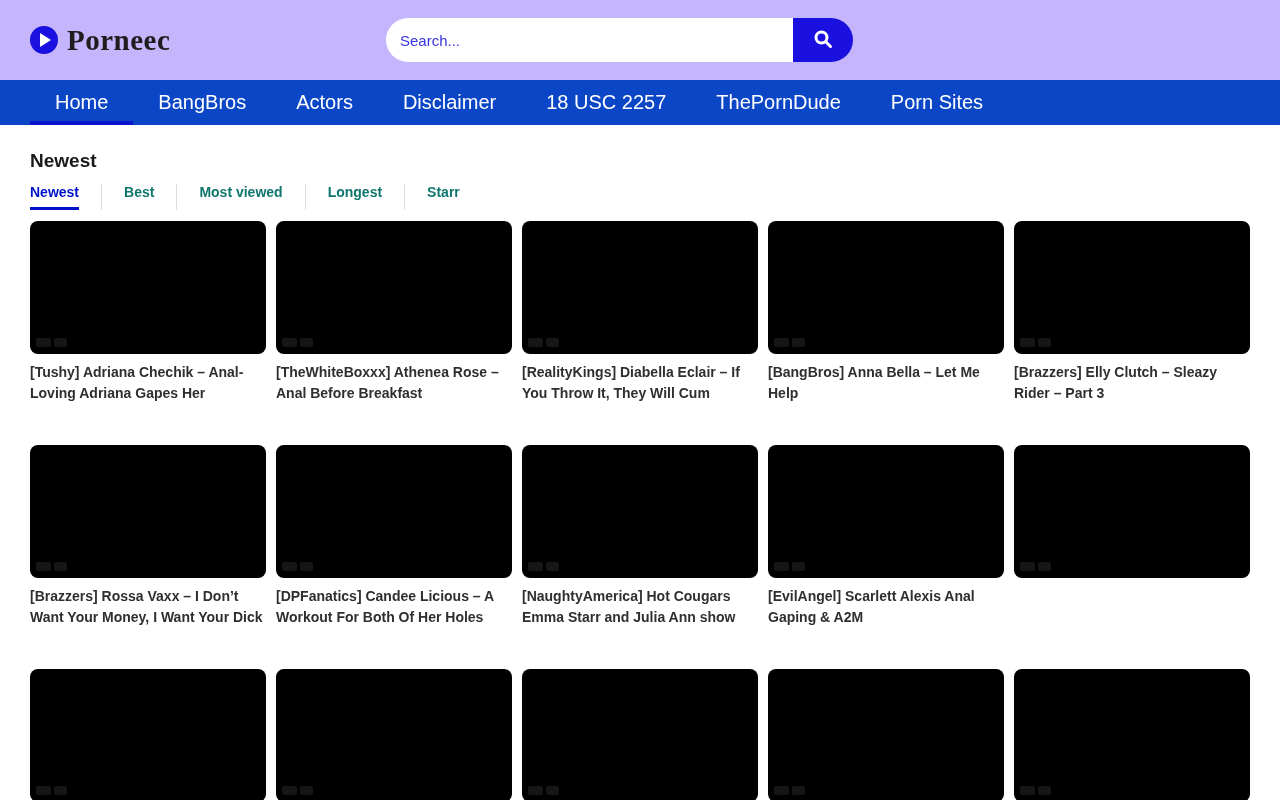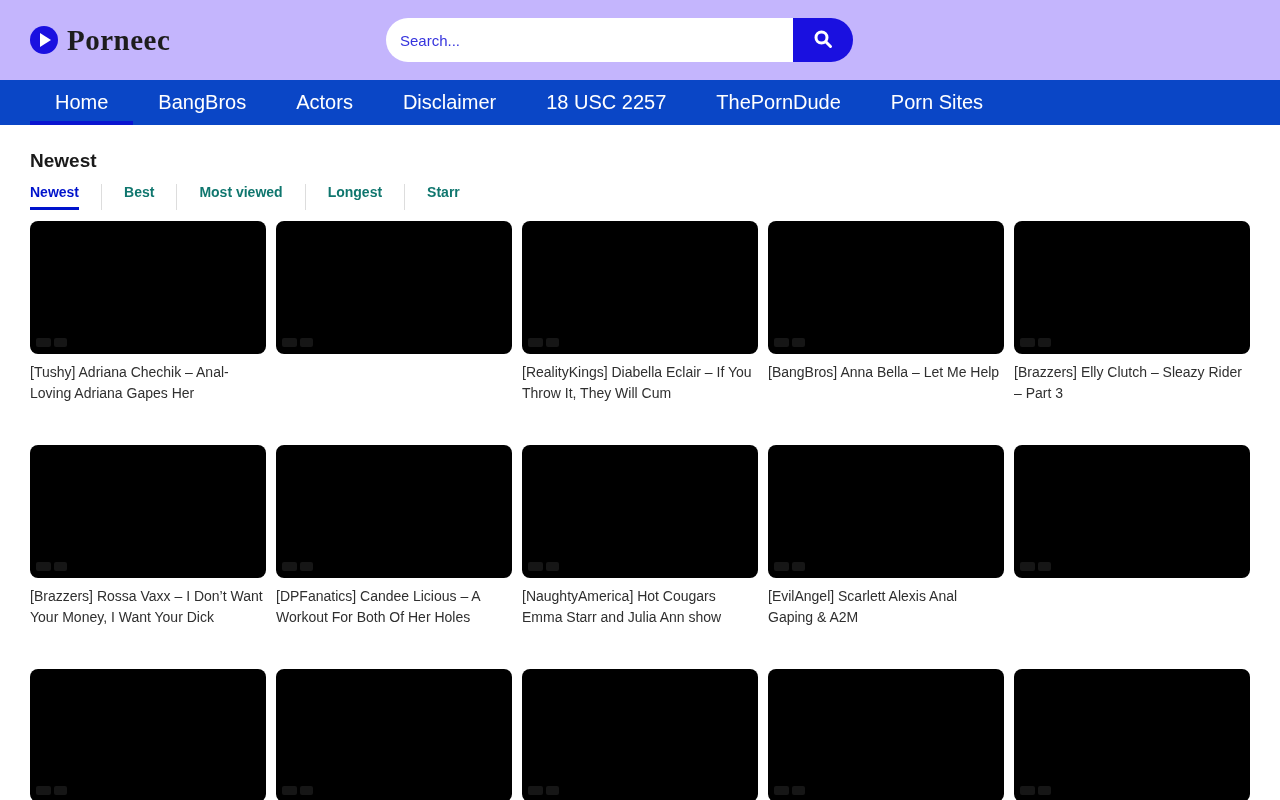--- a/index.html
+++ b/index.html
@@ -78,21 +78,21 @@
   .thumb {
     position:relative; width:236px; height:133px;
     background:#000000; border-radius:8px; cursor:pointer; overflow:hidden;
   }
   .badge {
     position:absolute; bottom:7px; height:9px; border-radius:2px; background:#161616;
   }
   .badge.b1 { left:6px; width:15px; }
   .badge.b2 { left:24px; width:13px; }
   .video-title {
-    margin-top:8px; font-size:14px; line-height:21px; font-weight:400; color:#2f2f2f;
+    margin-top:8px; font-size:14px; line-height:21px; font-weight:700; color:#2f2f2f;
     display:-webkit-box; -webkit-line-clamp:2; -webkit-box-orient:vertical;
     overflow:hidden; cursor:pointer;
   }
 </style>
 </head>
 <body>
 
 <div class="header">
   <div class="logo">
     <span class="logo-badge">
@@ -148,20 +148,21 @@
         <span class="badge b2"></span>
       </div>
       <div class="video-title">[Tushy] Adriana Chechik – Anal-Loving Adriana Gapes Her</div>
     </div>
 
     <div class="card">
       <div class="thumb">
         <span class="badge b1"></span>
         <span class="badge b2"></span>
       </div>
+      <div class="video-title">[TheWhiteBoxxx] Athenea Rose – Anal Before Breakfast</div>
     </div>
 
     <div class="card">
       <div class="thumb">
         <span class="badge b1"></span>
         <span class="badge b2"></span>
       </div>
       <div class="video-title">[RealityKings] Diabella Eclair – If You Throw It, They Will Cum</div>
     </div>
 

